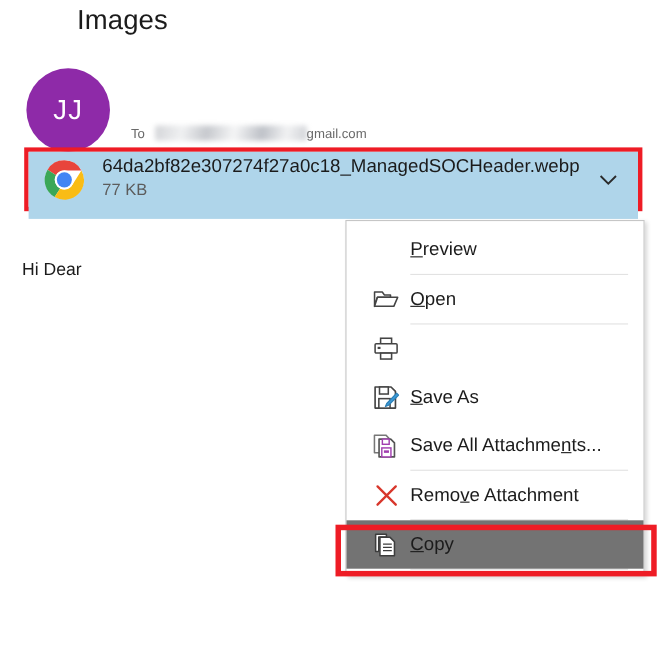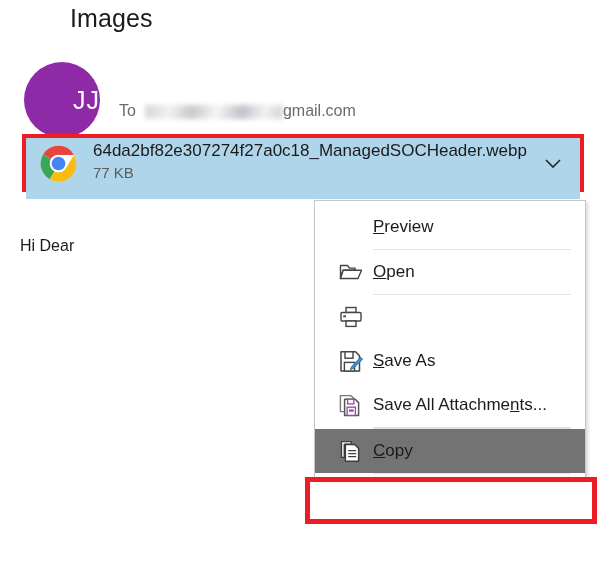--- a/index.html
+++ b/index.html
@@ -41,21 +41,21 @@
     position: absolute;
     left: 0;
     top: 0;
     width: 76px;
     height: 76px;
     border-radius: 50%;
     background: #8e2aa8;
     color: #ffffff;
     font-size: 25px;
     line-height: 76px;
-    text-align: right;
+    text-align: center;
     letter-spacing: 1px;
     font-weight: 400;
     user-select: none;
   }
   #sender-name-row {
     position: absolute;
     left: 95px;
     top: 10px;
     font-size: 19px;
     color: #1b1b1b;
@@ -78,22 +78,22 @@
         rgba(170,174,182,0.55) 100%);
     filter: blur(2.4px);
     border-radius: 2px;
     color: transparent;
     overflow: hidden;
   }
   #sender-email-redacted { width: 155px; height: 15px; }
   #recipient-row {
     position: absolute;
     left: 95px;
-    top: 40px;
-    font-size: 16px;
+    top: 52px;
+    font-size: 12px;
     color: #6a6a6a;
     white-space: nowrap;
   }
   #recipient-redacted { width: 138px; height: 14px; vertical-align: -3px; }
   #recipient-domain { color: #6a6a6a; }
   #recipient-label { color: #6a6a6a; margin-right: 9px; }
 
   
   #attachment-highlight {
     position: absolute;
@@ -296,20 +296,28 @@
       <path d="M1.4 1.6 h10.4 l3 3 V17.6 H1.4 Z" fill="#fff" stroke="#777" stroke-width="1.4" stroke-linejoin="round"></path>
       <path d="M5.6 5.2 h10.6 l3.4 3.4 V21.4 H5.6 Z" fill="#fff" stroke="#555" stroke-width="1.5" stroke-linejoin="round"></path>
       <rect x="8.6" y="5.2" width="6.2" height="4.7" fill="#fff" stroke="#a23fb0" stroke-width="1.3"></rect>
       <rect x="8.1" y="13.2" width="8.3" height="8.2" fill="#fff" stroke="#a23fb0" stroke-width="1.3"></rect>
       <rect x="10" y="15.4" width="4.6" height="2.3" fill="#a23fb0"></rect>
     </svg>
       </span>
       <span class="menu-label">Save All Attachme<u>n</u>ts...</span>
     </div>
     <div class="menu-separator"></div>
+    <div class="menu-item">
+      <span class="menu-icon">
+    <svg width="23" height="23" viewBox="0 0 23 23">
+      <path d="M3.2 3.2 L19.8 19.8 M19.8 3.2 L3.2 19.8" fill="none" stroke="#d8372c" stroke-width="2.1" stroke-linecap="round"></path>
+    </svg>
+      </span>
+      <span class="menu-label">Remo<u>v</u>e Attachment</span>
+    </div>
     <div class="menu-separator"></div>
     <div class="menu-item highlighted">
       <span class="menu-icon">
     <svg width="23" height="23" viewBox="0 0 23 23">
       <path d="M1.5 1.6 h9.8 v2.6 h-7 v13.2 h-2.8 Z" fill="#fff" stroke="#3d3d3d" stroke-width="1.4" stroke-linejoin="round"></path>
       <path d="M5.4 4.5 h9.2 l4 4 V21.2 H5.4 Z" fill="#fff" stroke="#3d3d3d" stroke-width="1.4" stroke-linejoin="round"></path>
       <path d="M8.2 10.6 h8 M8.2 13.6 h8 M8.2 16.6 h8" stroke="#3d3d3d" stroke-width="1.2"></path>
     </svg>
       </span>
       <span class="menu-label"><u>C</u>opy</span>

